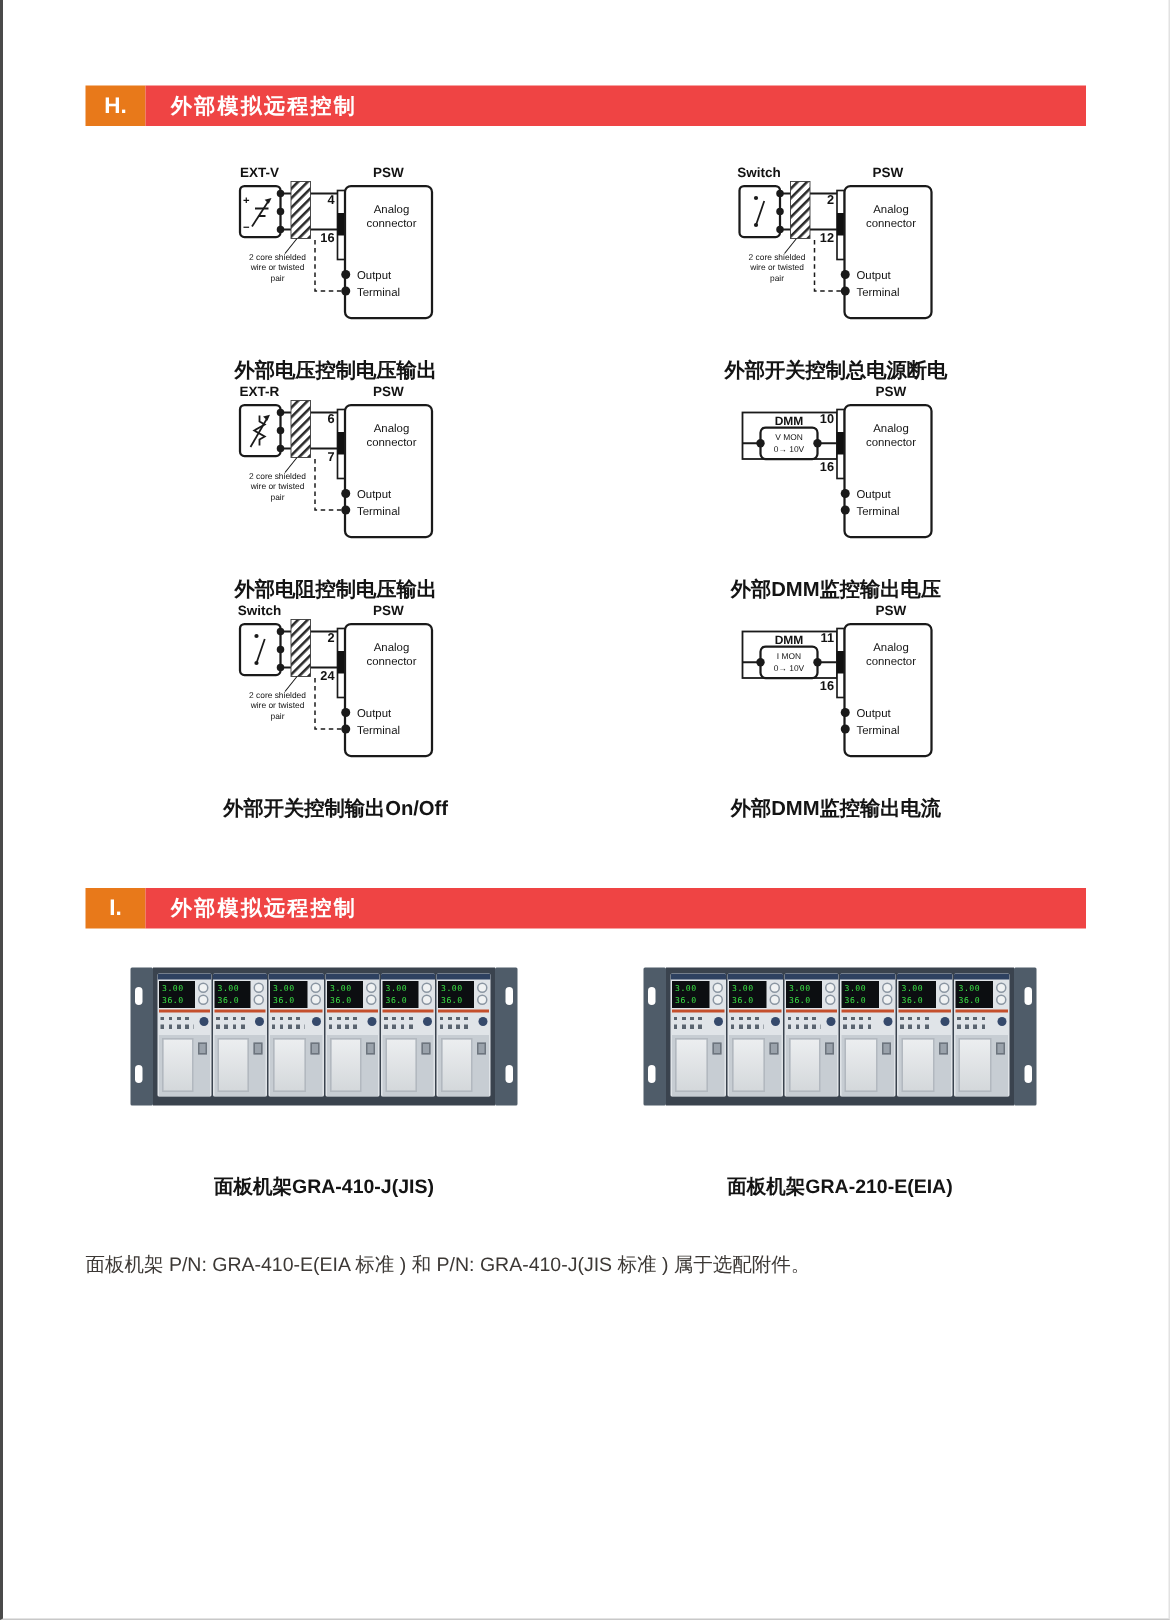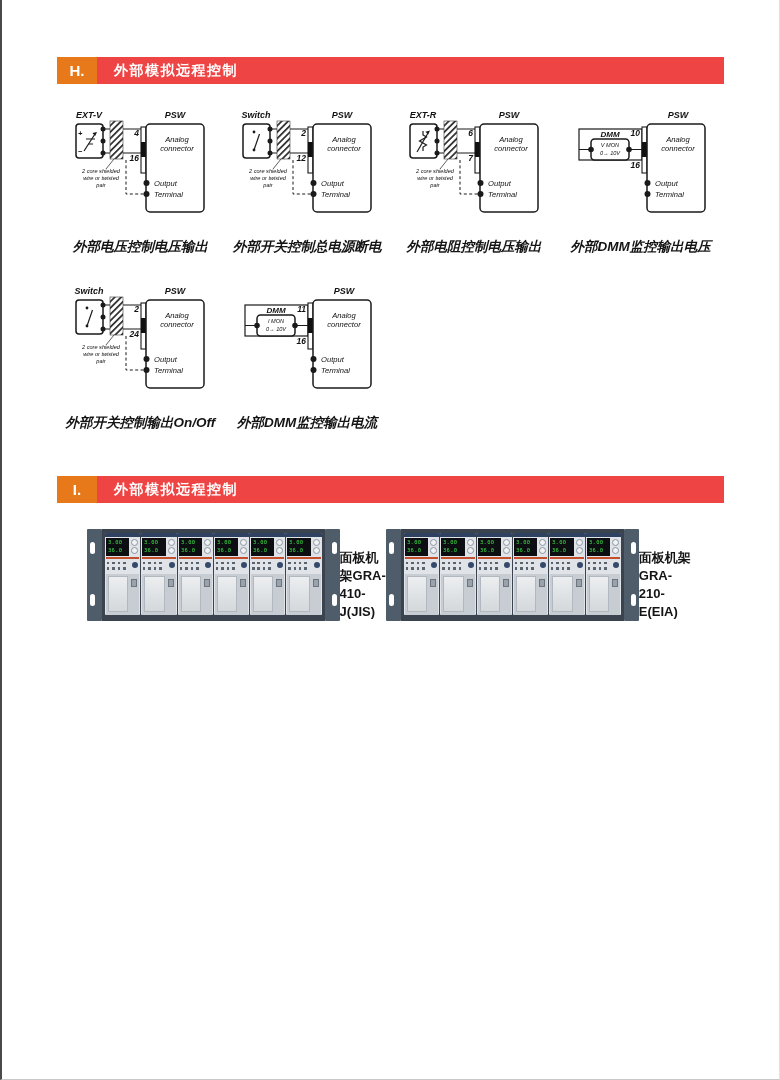--- a/index.html
+++ b/index.html
@@ -18,21 +18,21 @@
     display:flex;align-items:center;justify-content:center;
   }
   .sec-title{
     flex:1;background:#ef4444;color:#fff;font-size:14px;font-weight:bold;
     display:flex;align-items:center;padding-left:17px;letter-spacing:1.5px;
   }
   .sec-bar.h{margin-top:57px;}
   .sec-bar.i{margin-top:44px;}
 
   
-  .diagram-grid{display:grid;grid-template-columns:1fr 1fr 1fr 1fr;row-gap:30px;margin-top:26px;font-style:italic;}
+  .diagram-grid{display:grid;grid-template-columns:1fr 1fr;margin-top:26px;}
   figure.diagram{margin:0;display:flex;flex-direction:column;align-items:center;}
   .cap{margin-top:20px;font-size:13.5px;font-weight:bold;color:#141414;line-height:18px;}
 
   .diag text{font-family:"Liberation Sans",sans-serif;fill:#121212;}
   .lbl{font-size:9px;font-weight:bold;}
   .pin{font-size:8.5px;font-weight:bold;}
   .t8{font-size:7.6px;}
   .t8b{font-size:8px;font-weight:bold;}
   .t5{font-size:5.6px;}
   .t7{font-size:7.5px;font-weight:bold;}
@@ -45,21 +45,21 @@
 
   
   .para-block{margin-top:32px;}
   .para{font-size:13px;line-height:28px;color:#3c3835;margin:0;}
   .para + .para{margin-top:0;}
   .para-block.bottom{margin-top:29px;}
   .para-block.bottom .para + .para{margin-top:8px;}
 
   
   .racks-row{display:flex;justify-content:space-between;margin-top:26px;padding:0 33px 0 30px;}
-  .rack-wrap{display:flex;flex-direction:row;align-items:flex-end;}
+  .rack-wrap{display:flex;flex-direction:column;align-items:center;gap:32px;}
   .rack{width:258px;height:92px;display:flex;}
   .rack.eia{width:262px;}
   .ear{width:15px;background:#4f5c69;position:relative;border-radius:1px;}
   .slot{position:absolute;width:5px;height:12px;background:#fff;border-radius:2.5px;}
   .ear-l .slot{left:3px;}
   .ear-r .slot{right:3px;}
   .slot.s1{top:13px;}
   .slot.s2{bottom:15px;}
   .rack-mid{flex:1;background:#3a434e;display:flex;gap:1px;padding:4px 3px 6px 3px;}
   .unit{flex:1;background:#e0e4e8;border-radius:1px;display:flex;flex-direction:column;overflow:hidden;}
@@ -529,16 +529,17 @@
               <i class="slot s1"></i>
               <i class="slot s2"></i>
             </div>
         </div>
         <div class="rack-cap">面板机架GRA-210-E(EIA)</div>
       </div>
 
     </div>
 
     <div class="para-block bottom">
+      <p class="para">面板机架 P/N: GRA-410-E(EIA 标准 ) 和 P/N: GRA-410-J(JIS 标准 ) 属于选配附件。</p>
     </div>
 
   </div>
 </div>
 
 </body></html>

